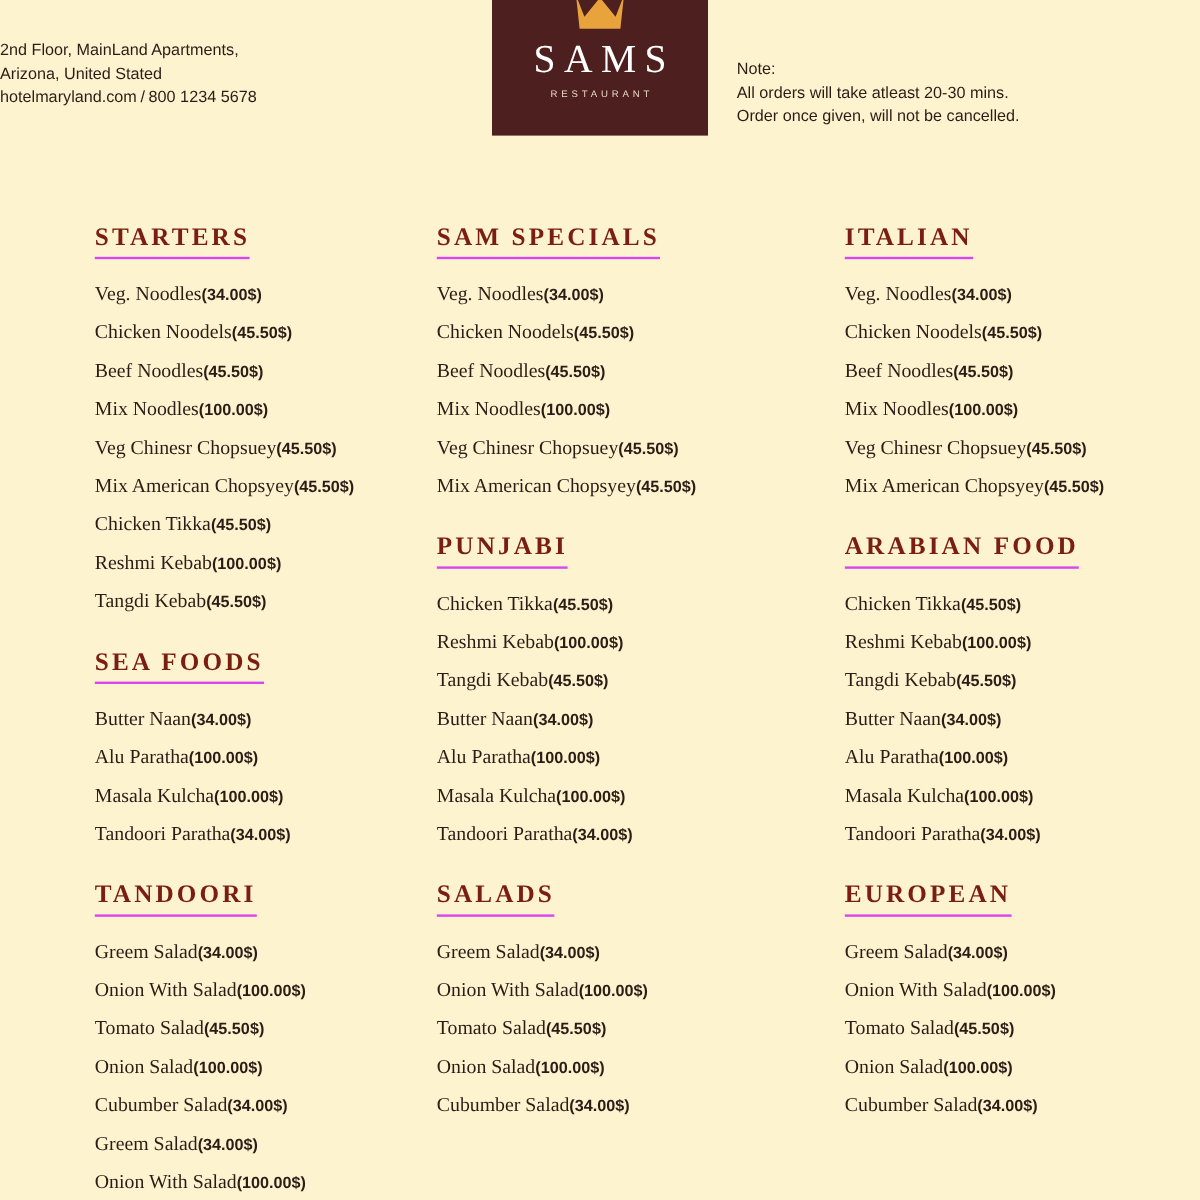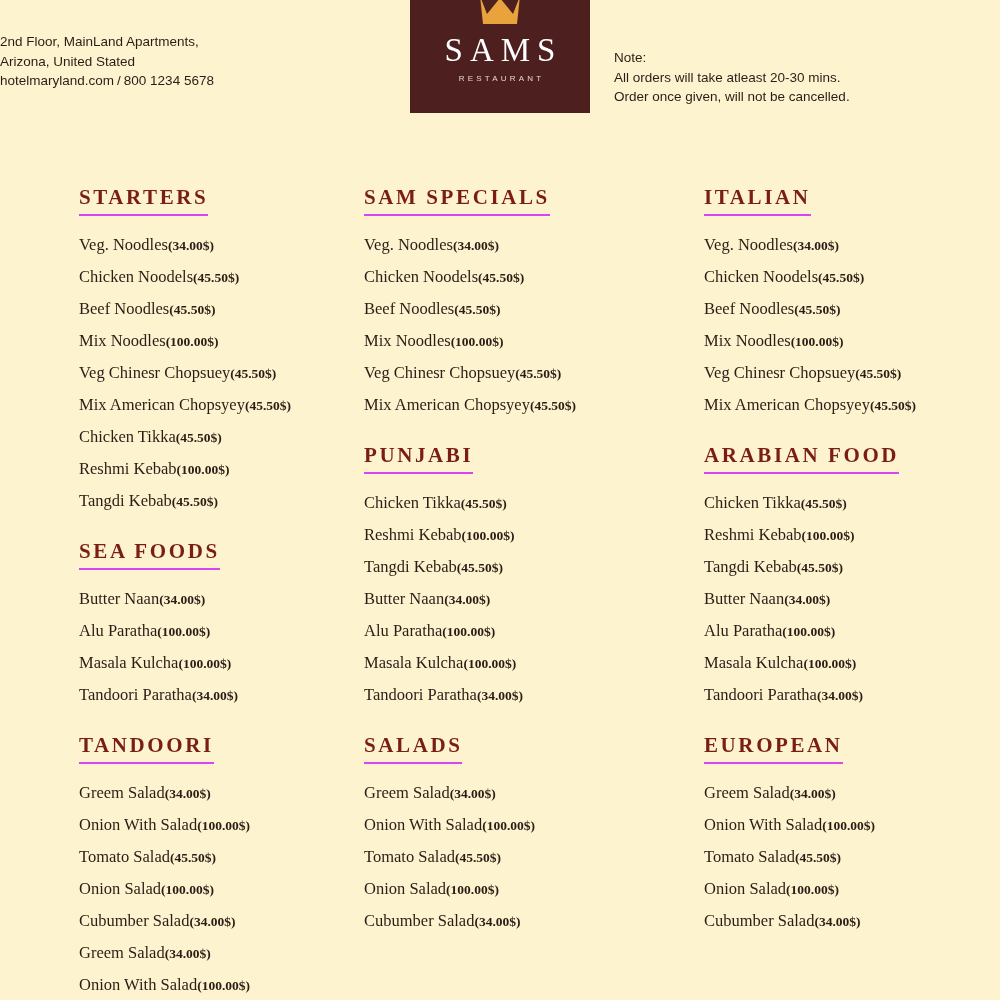--- a/index.html
+++ b/index.html
@@ -117,21 +117,21 @@
     display: flex;
     align-items: baseline;
     font-size: 16.5px;
     line-height: 31px;
     color: #2b1d16;
   }
   .item-name {
     font-family: "Liberation Serif", serif;
   }
   .item-price {
-    font-family: Liberation Serif, serif;
+    font-family: Liberation Sans, sans-serif;
     font-weight: bold;
     font-size: 13.5px;
     color: #2b1d16;
     white-space: nowrap;
   }
 </style>
 </head>
 <body>
 
 <div class="header">

